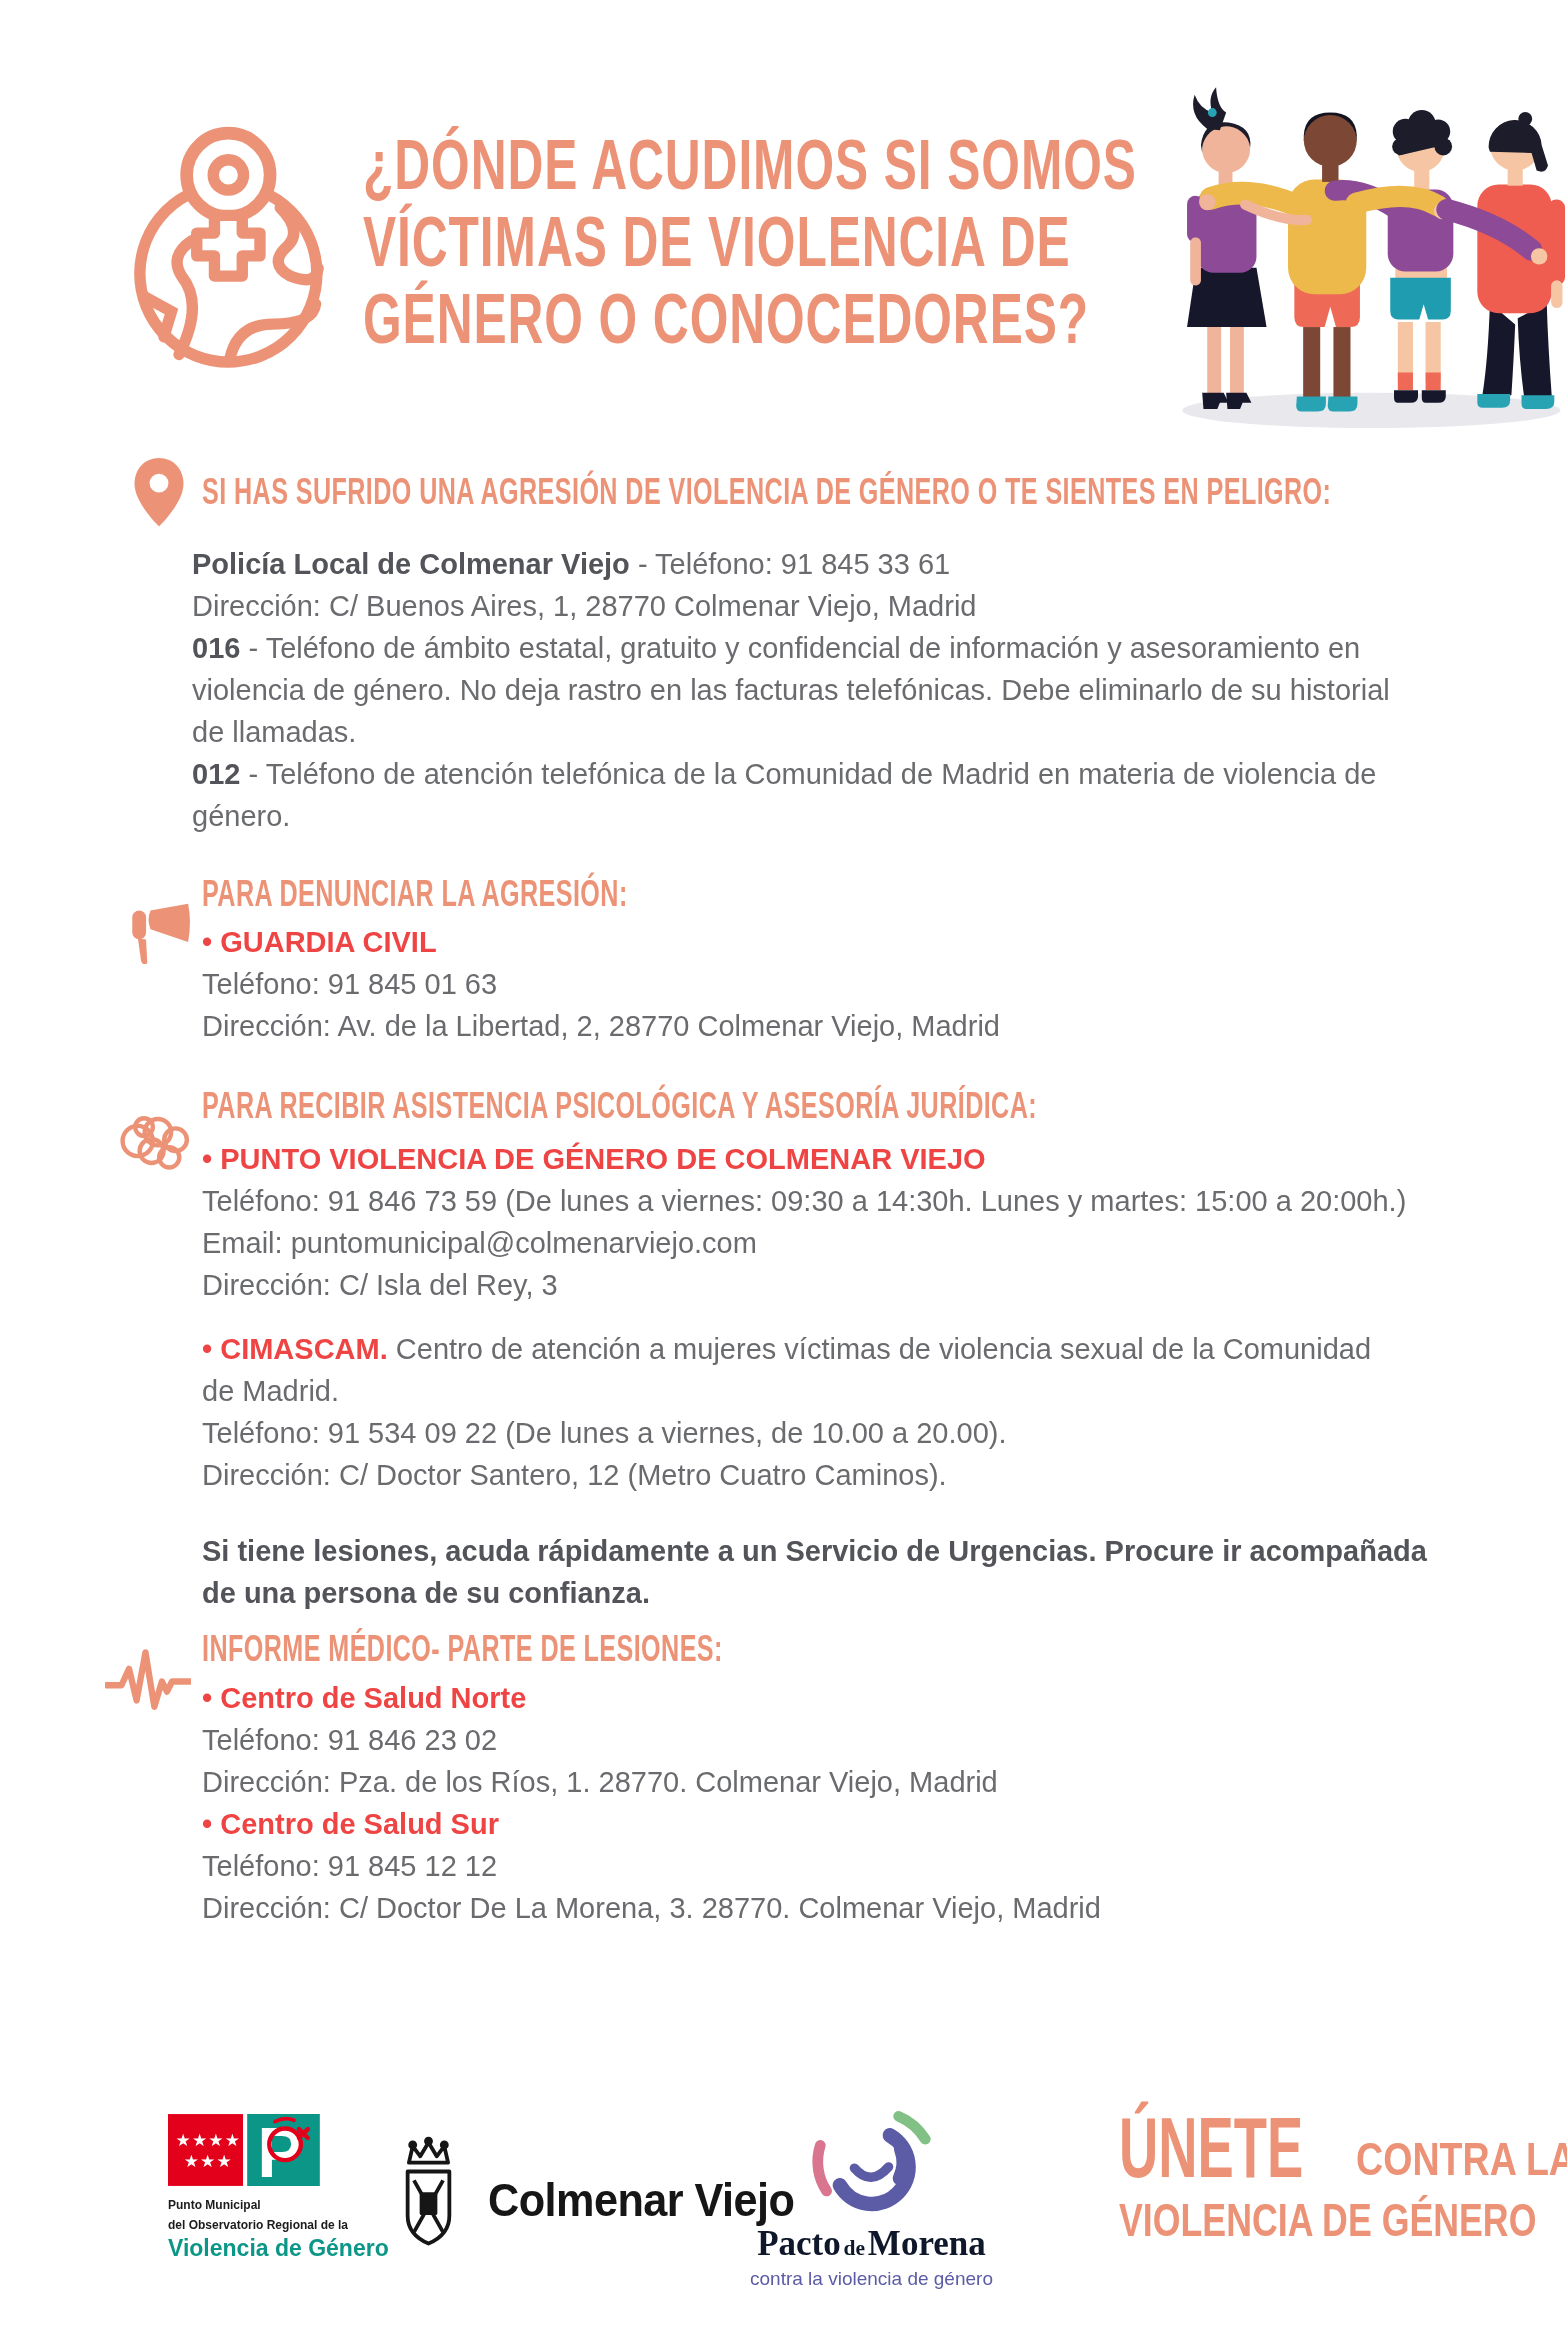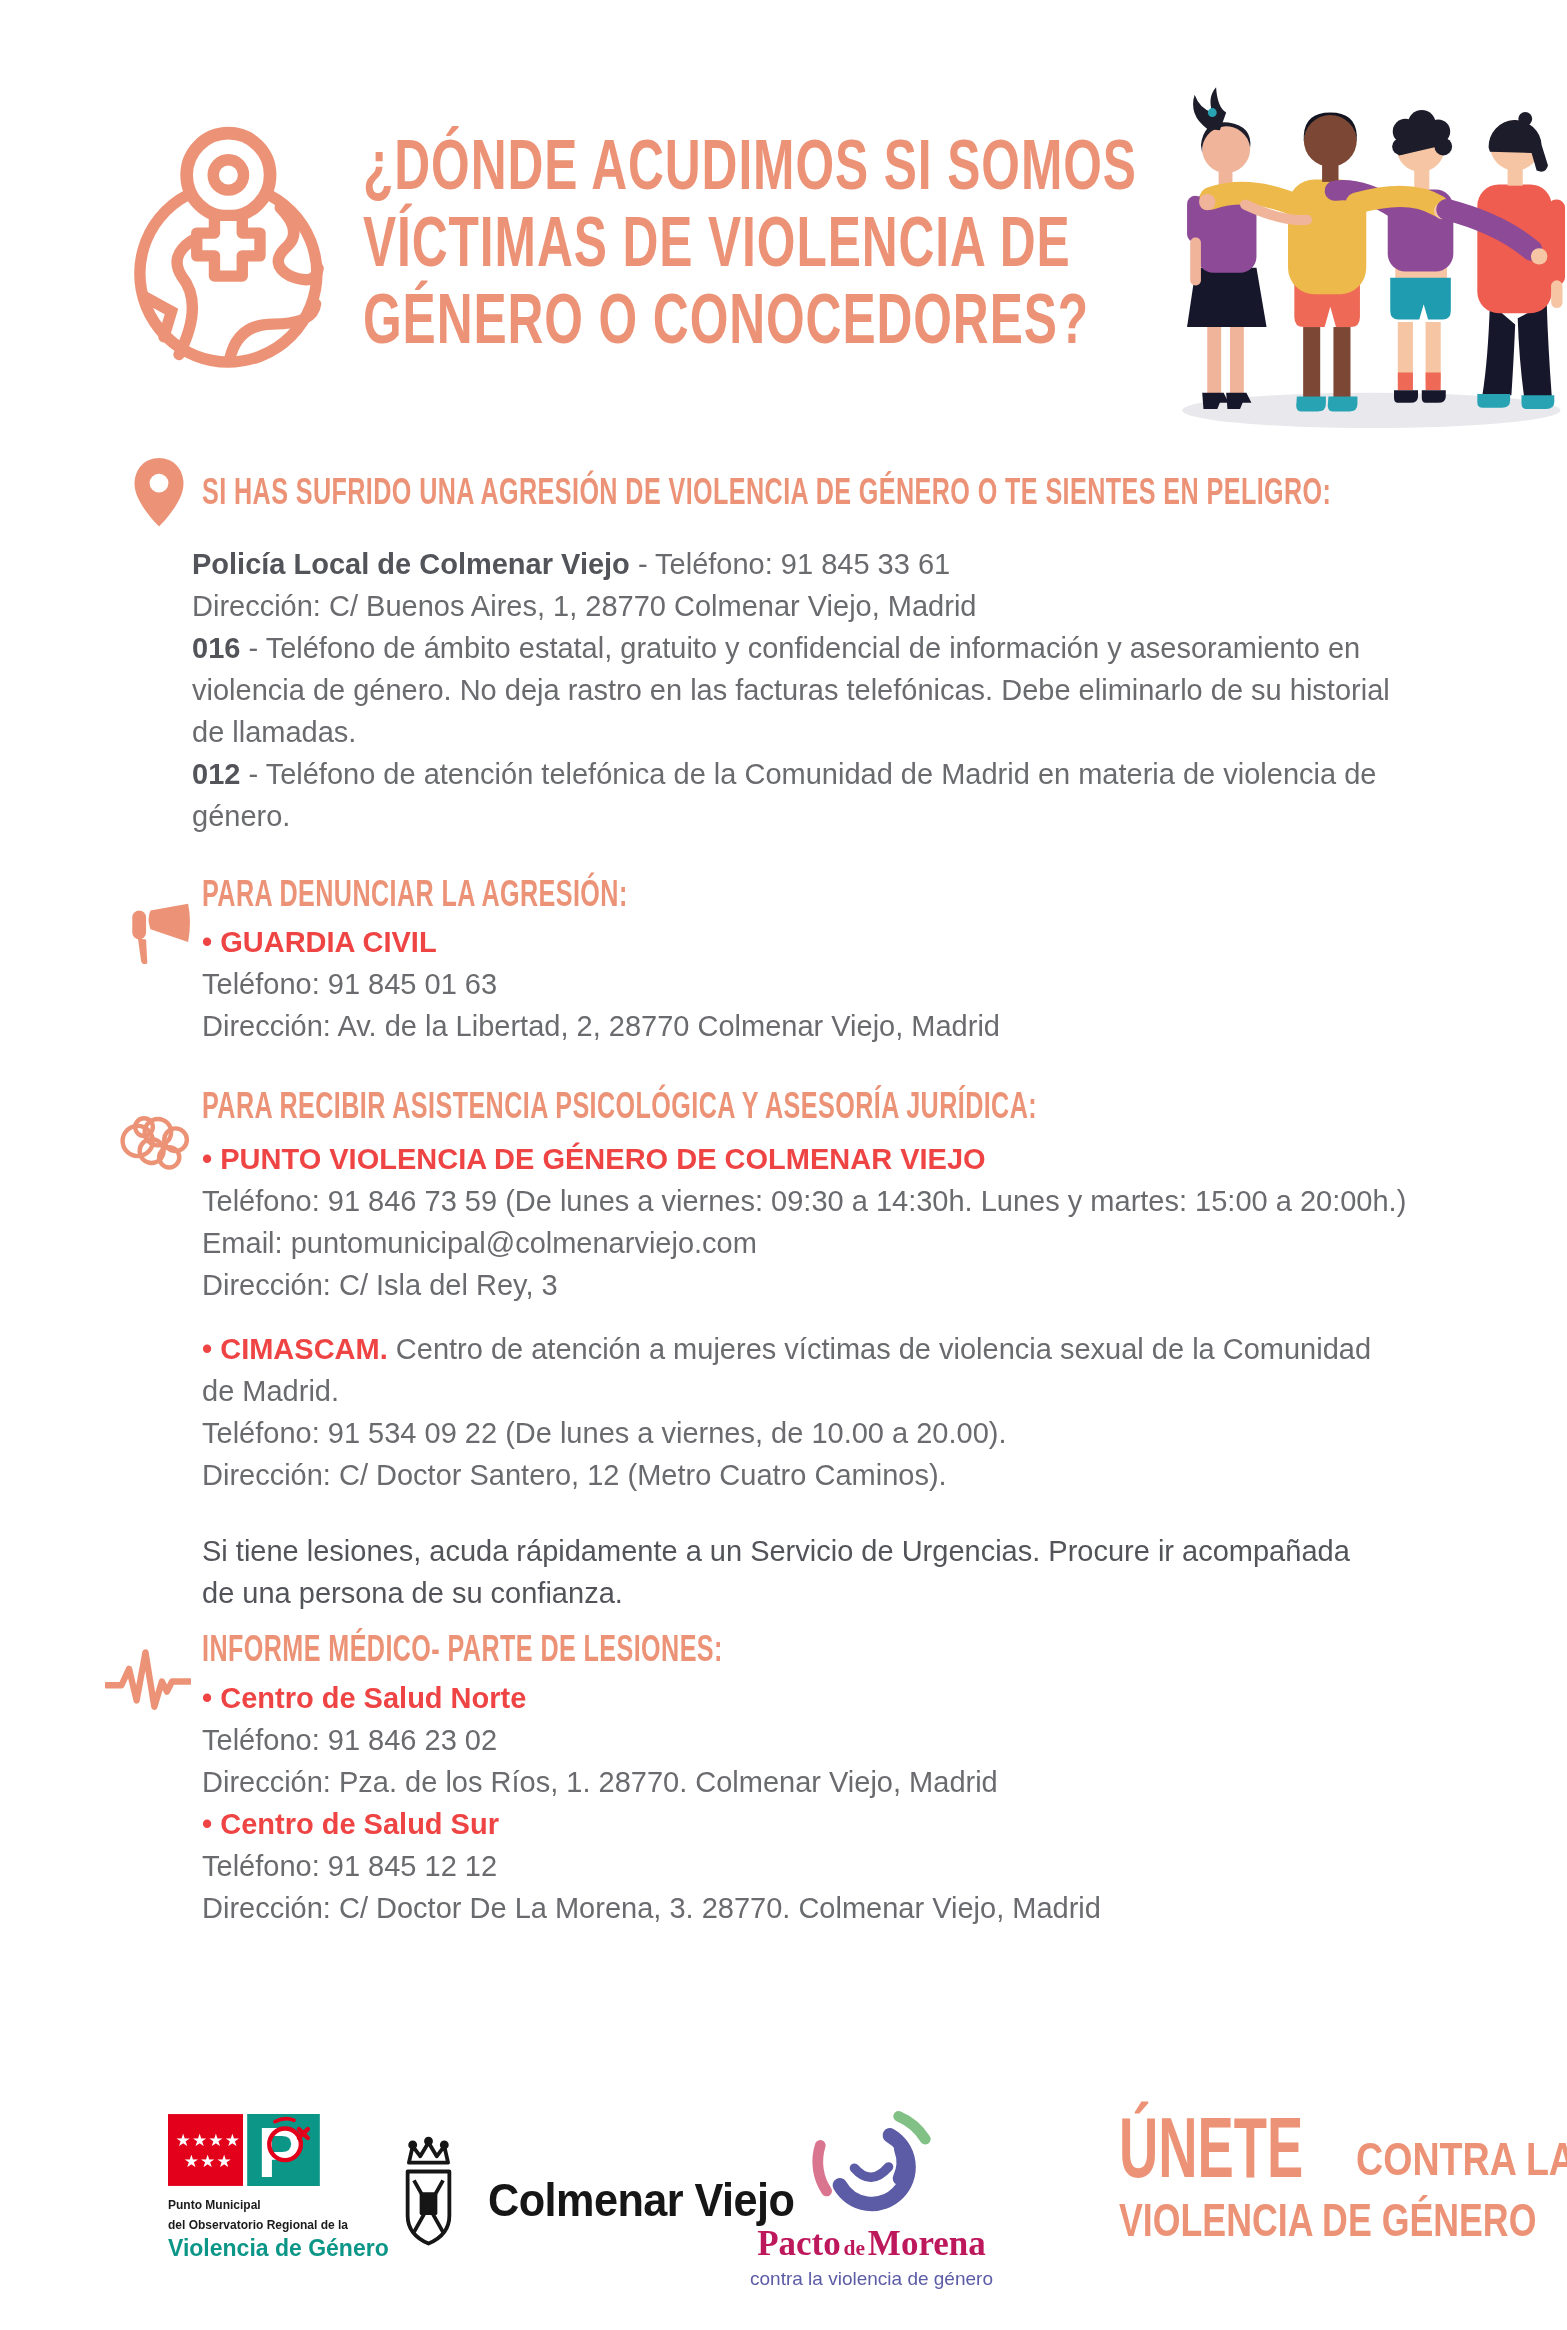--- a/index.html
+++ b/index.html
@@ -9,25 +9,25 @@
   .salmon{color:#ec9377;}
   .stampline{white-space:nowrap;}
   .stampline>span{display:inline-block;transform-origin:left bottom;font-weight:700;white-space:nowrap;}
   .title{font-size:71px;line-height:77px;color:#ec9377;letter-spacing:1.3px;}
   .title .cond{transform:scaleX(0.70);}
   .h-sec{font-size:37px;line-height:44px;color:#ec9377;letter-spacing:0.6px;}
   .h-sec .cond{transform:scaleX(0.68);}
   .t-line{font-size:29px;line-height:42px;color:#6a6b6e;white-space:nowrap;}
   .t-bold{font-weight:700;color:#525459;}
   .t-name{font-weight:700;color:#ef4444;font-size:29px;line-height:42px;white-space:nowrap;}
-  .warn{font-size:29px;line-height:42px;font-weight:400;color:#525459;white-space:nowrap;}
+  .warn{font-size:29px;line-height:42px;font-weight:700;color:#525459;white-space:nowrap;}
   .footer-small{font-size:12px;line-height:19.6px;font-weight:700;color:#1b1b1b;}
   .footer-teal{font-size:23px;line-height:26.5px;font-weight:700;color:#0b9687;}
   .town-name{font-size:47px;font-weight:700;color:#161616;letter-spacing:-0.6px;}
-  .pacto-name{font-family:"Liberation Serif",serif;font-weight:700;color:#be185d;}
+  .pacto-name{font-family:"Liberation Serif",serif;font-weight:700;color:#0f172a;}
   .pacto-sub{font-size:19px;color:#5c5ba6;}
   .unete-big{font-size:85px;line-height:76px;}
   .unete-big .cond{transform:scaleX(0.64);}
   .unete-mid{font-size:47px;line-height:47px;}
   .unete-mid .cond{transform:scaleX(0.80);}
   .unete-l2{font-size:47px;line-height:49px;}
   .unete-l2 .cond{transform:scaleX(0.76);}
 </style>
 </head>
 <body>

